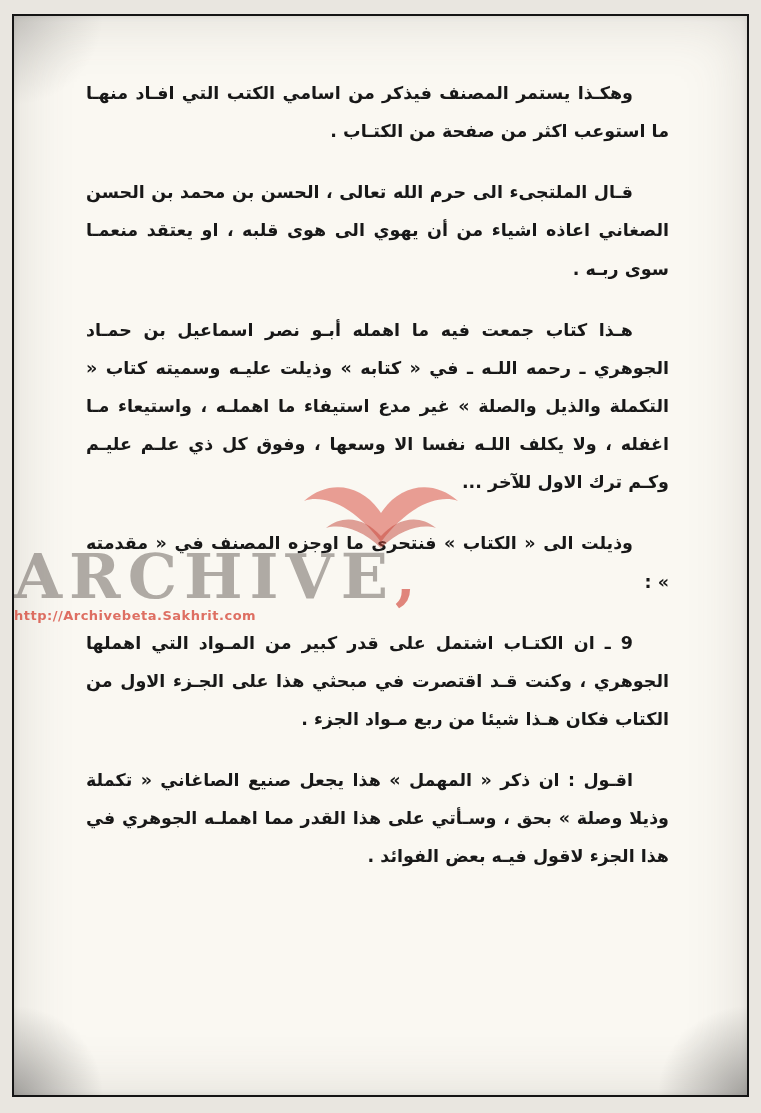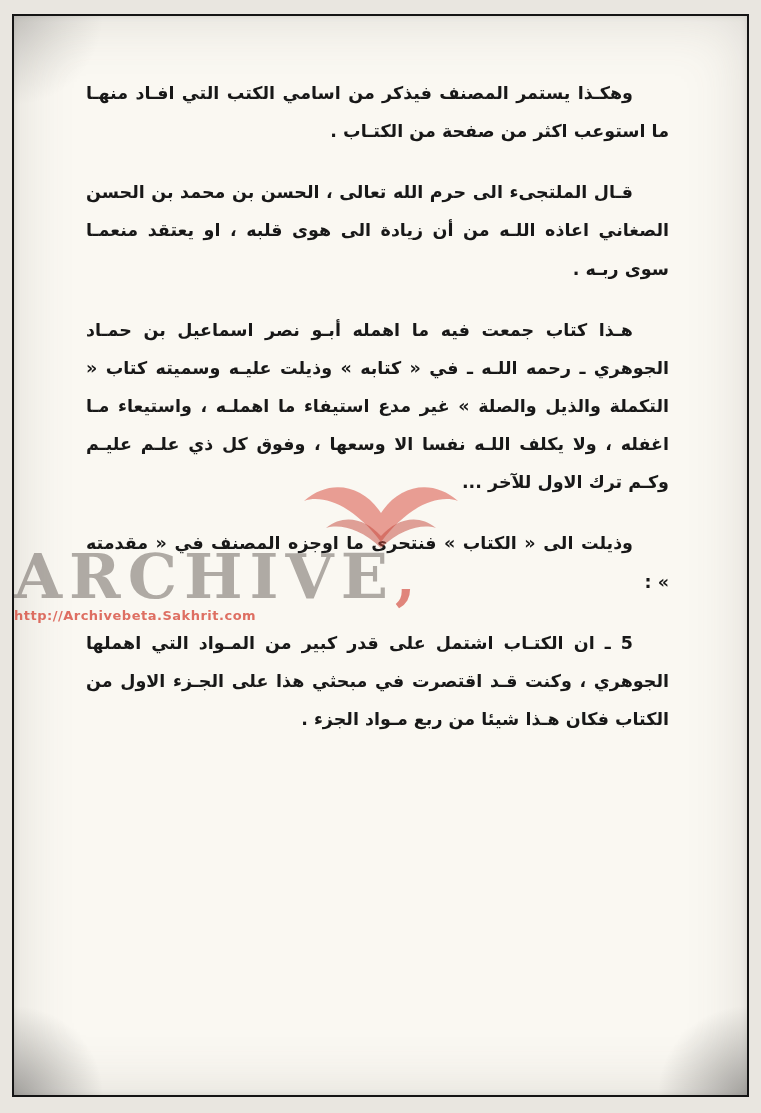--- a/index.html
+++ b/index.html
@@ -87,24 +87,25 @@
 
 <div class="scan-outer">
   <div class="page-border">
 
     <div class="corner-shade tl"></div>
     <div class="corner-shade bl"></div>
     <div class="corner-shade br"></div>
 
     <div class="text-block">
       <p class="para">وهكـذا يستمر المصنف فيذكر من اسامي الكتب التي افـاد منهـا ما استوعب اكثر من صفحة من الكتـاب .</p>
-      <p class="para">قـال الملتجىء الى حرم الله تعالى ، الحسن بن محمد بن الحسن الصغاني اعاذه اللـه من أن زيادة الى هوى قلبه ، او يعتقد منعمـا سوى ربـه .</p>
+      <p class="para">قـال الملتجىء الى حرم الله تعالى ، الحسن بن محمد بن الحسن الصغاني اعاذه اشياء من أن يهوي الى هوى قلبه ، او يعتقد منعمـا سوى ربـه .</p>
       <p class="para">هـذا كتاب جمعت فيه ما اهمله أبـو نصر اسماعيل بن حمـاد الجوهري ـ رحمه اللـه ـ في « كتابه » وذيلت عليـه وسميته كتاب « التكملة والذيل والصلة » غير مدع استيفاء ما اهملـه ، واستيعاء مـا اغفله ، ولا يكلف اللـه نفسا الا وسعها ، وفوق كل ذي علـم عليـم وكـم ترك الاول للآخر ...</p>
       <p class="para">وذيلت الى « الكتاب » فنتحرى ما اوجزه المصنف في « مقدمته » :</p>
-      <p class="para">5 ـ ان الكتـاب اشتمل على قدر كبير من المـواد التي اهملها الجوهري ، وكنت قـد اقتصرت في مبحثي هذا على الجـزء الاول من الكتاب فكان هـذا شيئا من ربع مـواد الجزء .</p>
+      <p class="para">9 ـ ان الكتـاب اشتمل على قدر كبير من المـواد التي اهملها الجوهري ، وكنت قـد اقتصرت في مبحثي هذا على الجـزء الاول من الكتاب فكان هـذا شيئا من ربع مـواد الجزء .</p>
+      <p class="para">اقـول : ان ذكر « المهمل » هذا يجعل صنيع الصاغاني « تكملة وذيلا وصلة » بحق ، وسـأتي على هذا القدر مما اهملـه الجوهري في هذا الجزء لاقول فيـه بعض الفوائد .</p>
 
     </div>
 
     <div class="watermark">
       <svg class="wm-logo" width="170" height="74" viewBox="0 0 170 74" aria-hidden="true">
         <path d="M85 64 C58 28 28 16 8 23 C33 1 66 6 85 35 C104 6 137 1 162 23 C142 16 112 28 85 64 Z" fill="#d95246" opacity="0.55"></path>
         <path d="M85 70 C64 50 44 46 30 50 C48 35 70 41 85 58 C100 41 122 35 140 50 C126 46 106 50 85 70 Z" fill="#c4453a" opacity="0.5"></path>
       </svg>
       <div class="wm-title"><span>ARCHIVE</span><span class="wm-accent">,</span></div>
       <div class="wm-url">http://Archivebeta.Sakhrit.com</div>

